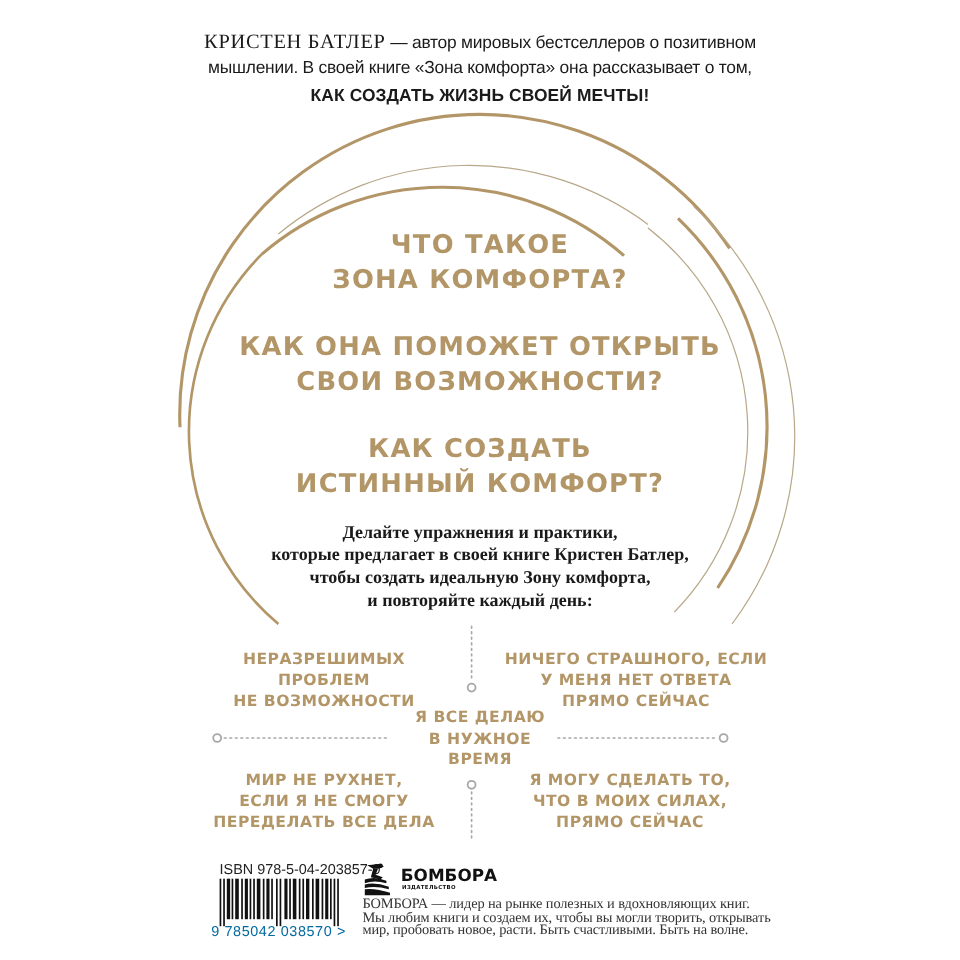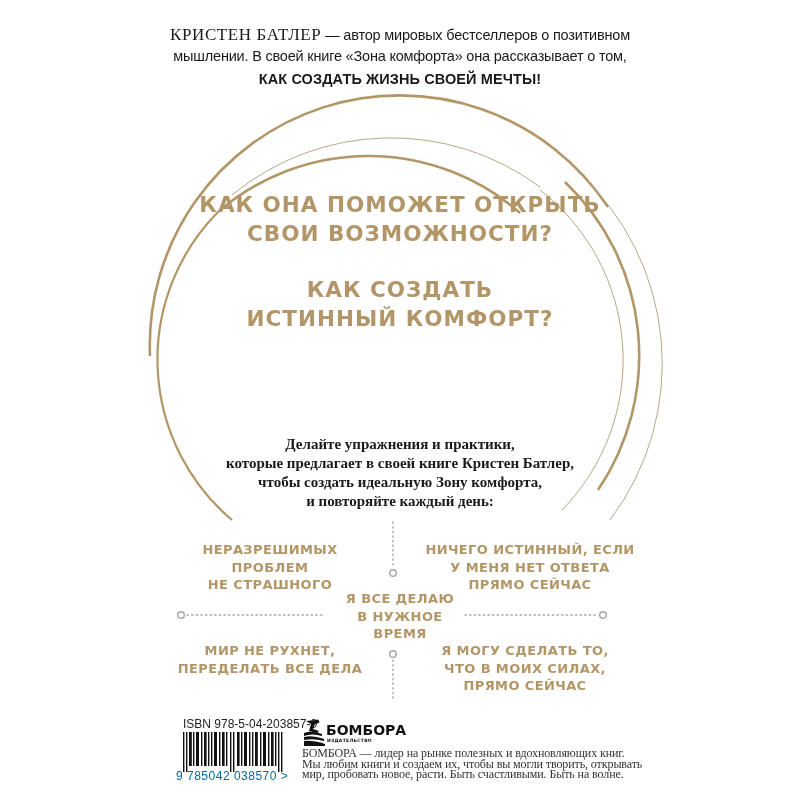--- a/index.html
+++ b/index.html
@@ -127,21 +127,21 @@
     }
     .publisher {
       position: absolute;
       left: 302px;
       top: 718px;
       width: 340px;
     }
     .pub-logo {
       display: flex;
       align-items: center;
-      gap: 0;
+      gap: 8px;
       height: 30px;
     }
     .pub-name-wrap {
       display: flex;
       flex-direction: column;
       line-height: 1;
     }
     .pub-name {
       font-family: "DejaVu Sans", sans-serif;
       font-weight: bold;
@@ -201,53 +201,58 @@
   <div class="intro">
     <div class="line1">
       <span class="author">КРИСТЕН БАТЛЕР</span><span> — автор мировых бестселлеров о позитивном</span>
     </div>
     <div class="line2">мышлении. В своей книге «Зона комфорта» она рассказывает о том,</div>
     <span class="headline">КАК СОЗДАТЬ ЖИЗНЬ СВОЕЙ МЕЧТЫ!</span>
   </div>
 
   <div class="questions">
     <div class="q">
+      <div>ЧТО ТАКОЕ</div>
+      <div>ЗОНА КОМФОРТА?</div>
+    </div>
+    <div class="q">
       <div>КАК ОНА ПОМОЖЕТ ОТКРЫТЬ</div>
       <div>СВОИ ВОЗМОЖНОСТИ?</div>
     </div>
     <div class="q">
       <div>КАК СОЗДАТЬ</div>
       <div>ИСТИННЫЙ КОМФОРТ?</div>
     </div>
   </div>
 
   <div class="description">
     <div>Делайте упражнения и практики,</div>
     <div>которые предлагает в своей книге Кристен Батлер,</div>
     <div>чтобы создать идеальную Зону комфорта,</div>
     <div>и повторяйте каждый день:</div>
   </div>
 
   <div class="affirm aff-tl">
     <div>НЕРАЗРЕШИМЫХ</div>
     <div>ПРОБЛЕМ</div>
-    <div>НЕ СТРАШНОГО</div>
+    <div>НЕ ВОЗМОЖНОСТИ</div>
   </div>
   <div class="affirm aff-tr">
-    <div>НИЧЕГО ИСТИННЫЙ, ЕСЛИ</div>
+    <div>НИЧЕГО СТРАШНОГО, ЕСЛИ</div>
     <div>У МЕНЯ НЕТ ОТВЕТА</div>
     <div>ПРЯМО СЕЙЧАС</div>
   </div>
   <div class="affirm aff-c">
     <div>Я ВСЕ ДЕЛАЮ</div>
     <div>В НУЖНОЕ</div>
     <div>ВРЕМЯ</div>
   </div>
   <div class="affirm aff-bl">
     <div>МИР НЕ РУХНЕТ,</div>
+    <div>ЕСЛИ Я НЕ СМОГУ</div>
     <div>ПЕРЕДЕЛАТЬ ВСЕ ДЕЛА</div>
   </div>
   <div class="affirm aff-br">
     <div>Я МОГУ СДЕЛАТЬ ТО,</div>
     <div>ЧТО В МОИХ СИЛАХ,</div>
     <div>ПРЯМО СЕЙЧАС</div>
   </div>
 
   <div class="isbn-block">
     <div class="isbn-label">ISBN 978-5-04-203857-0</div>

